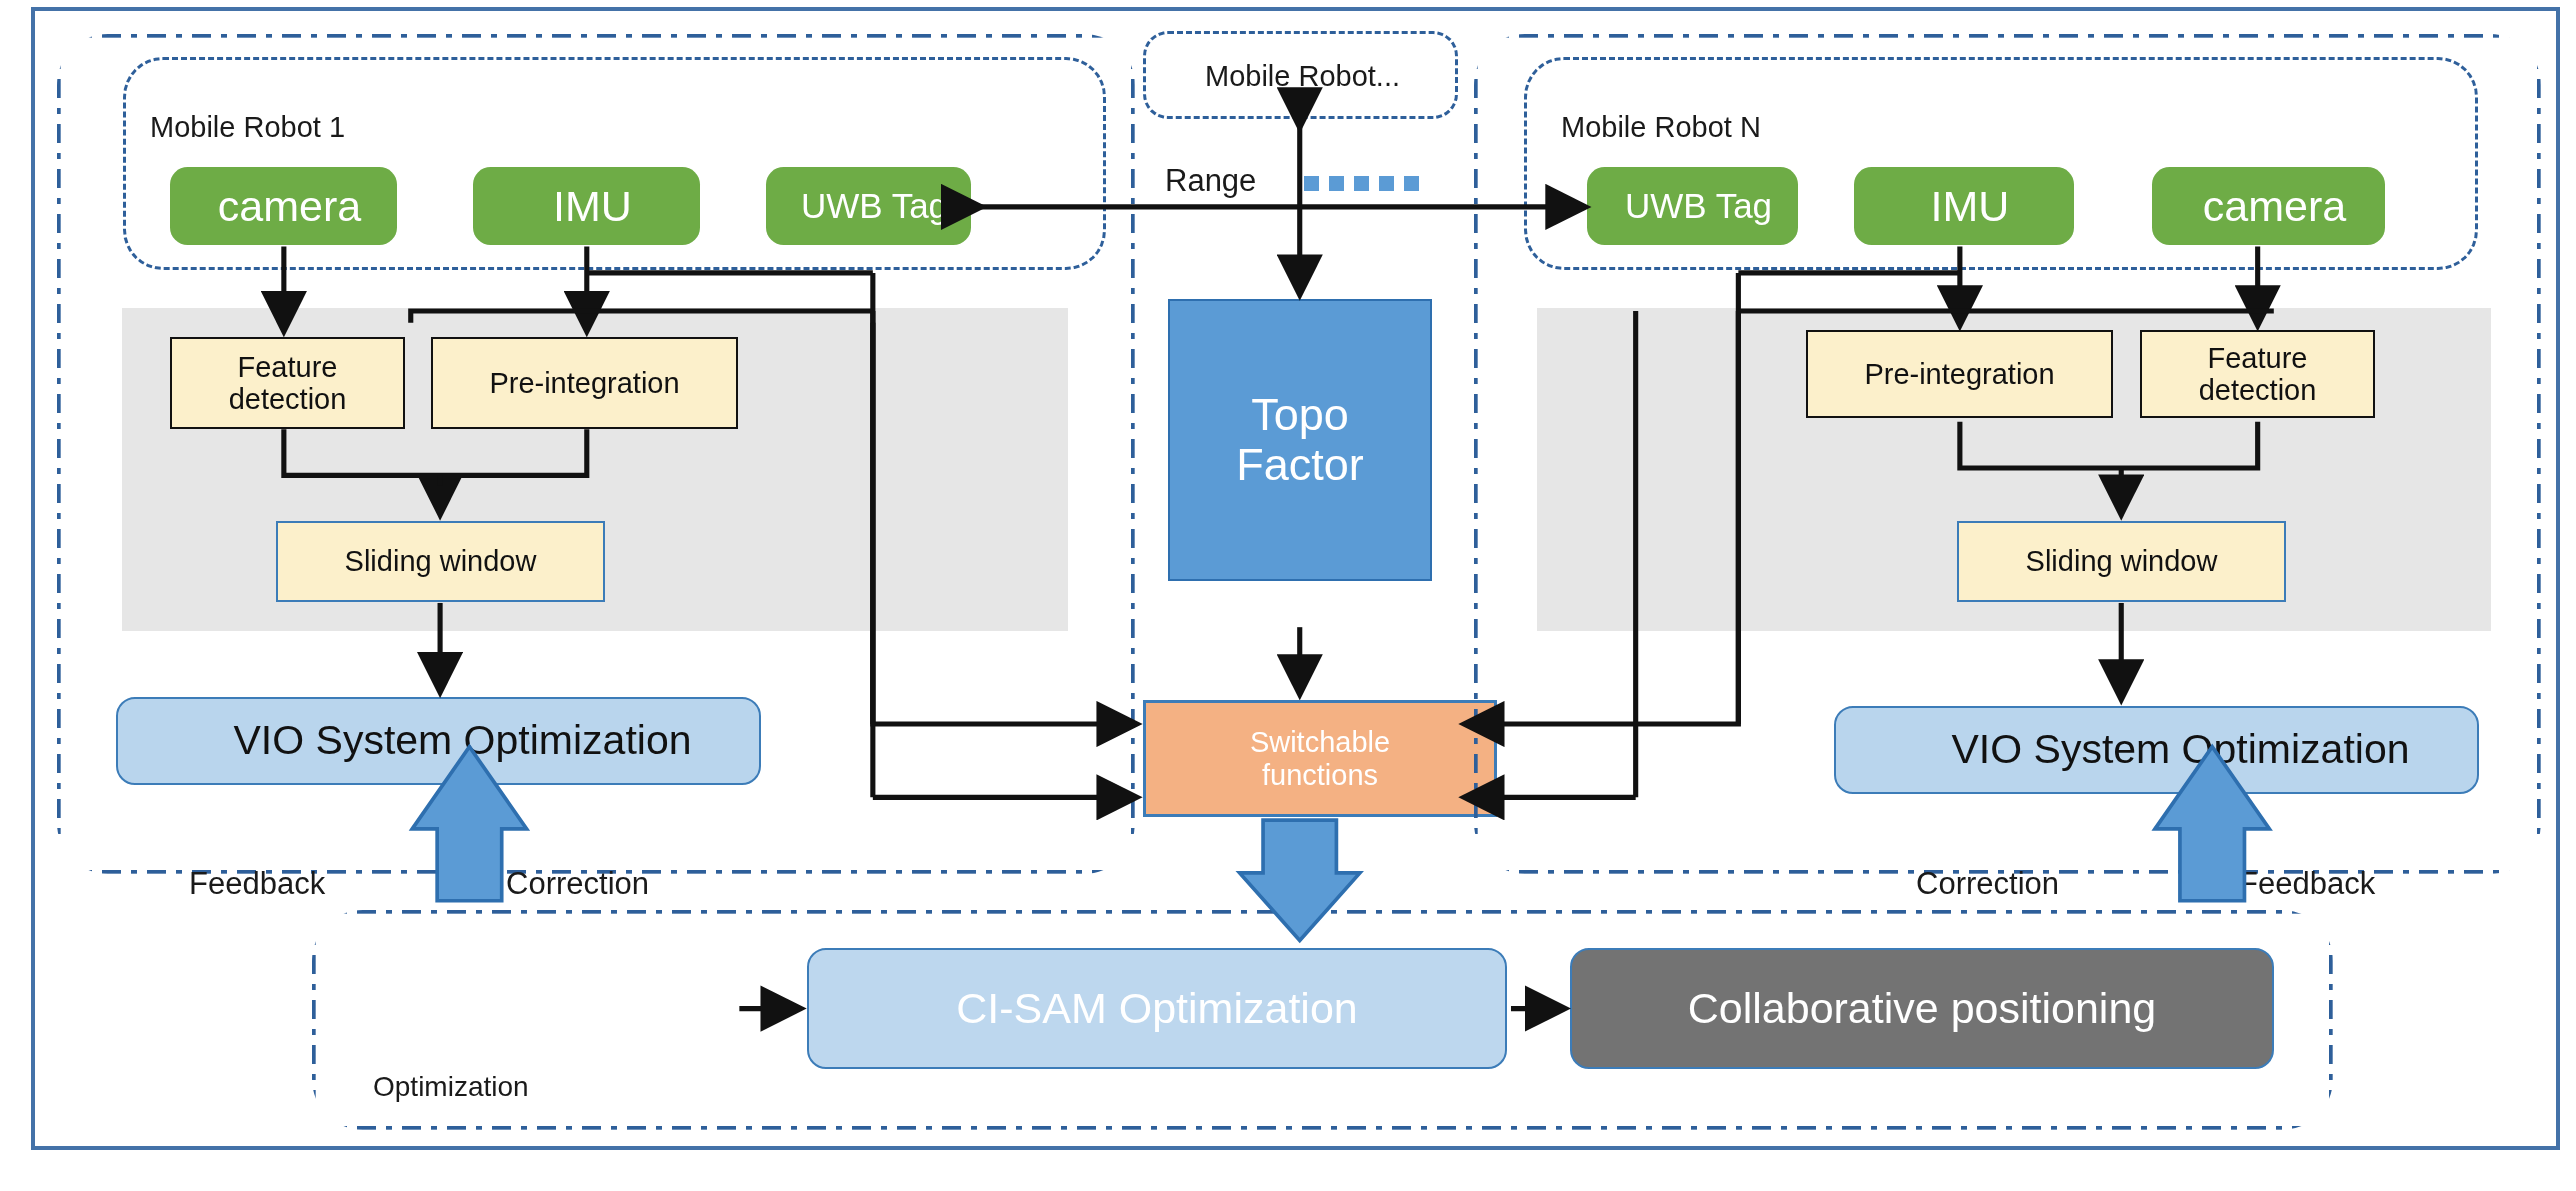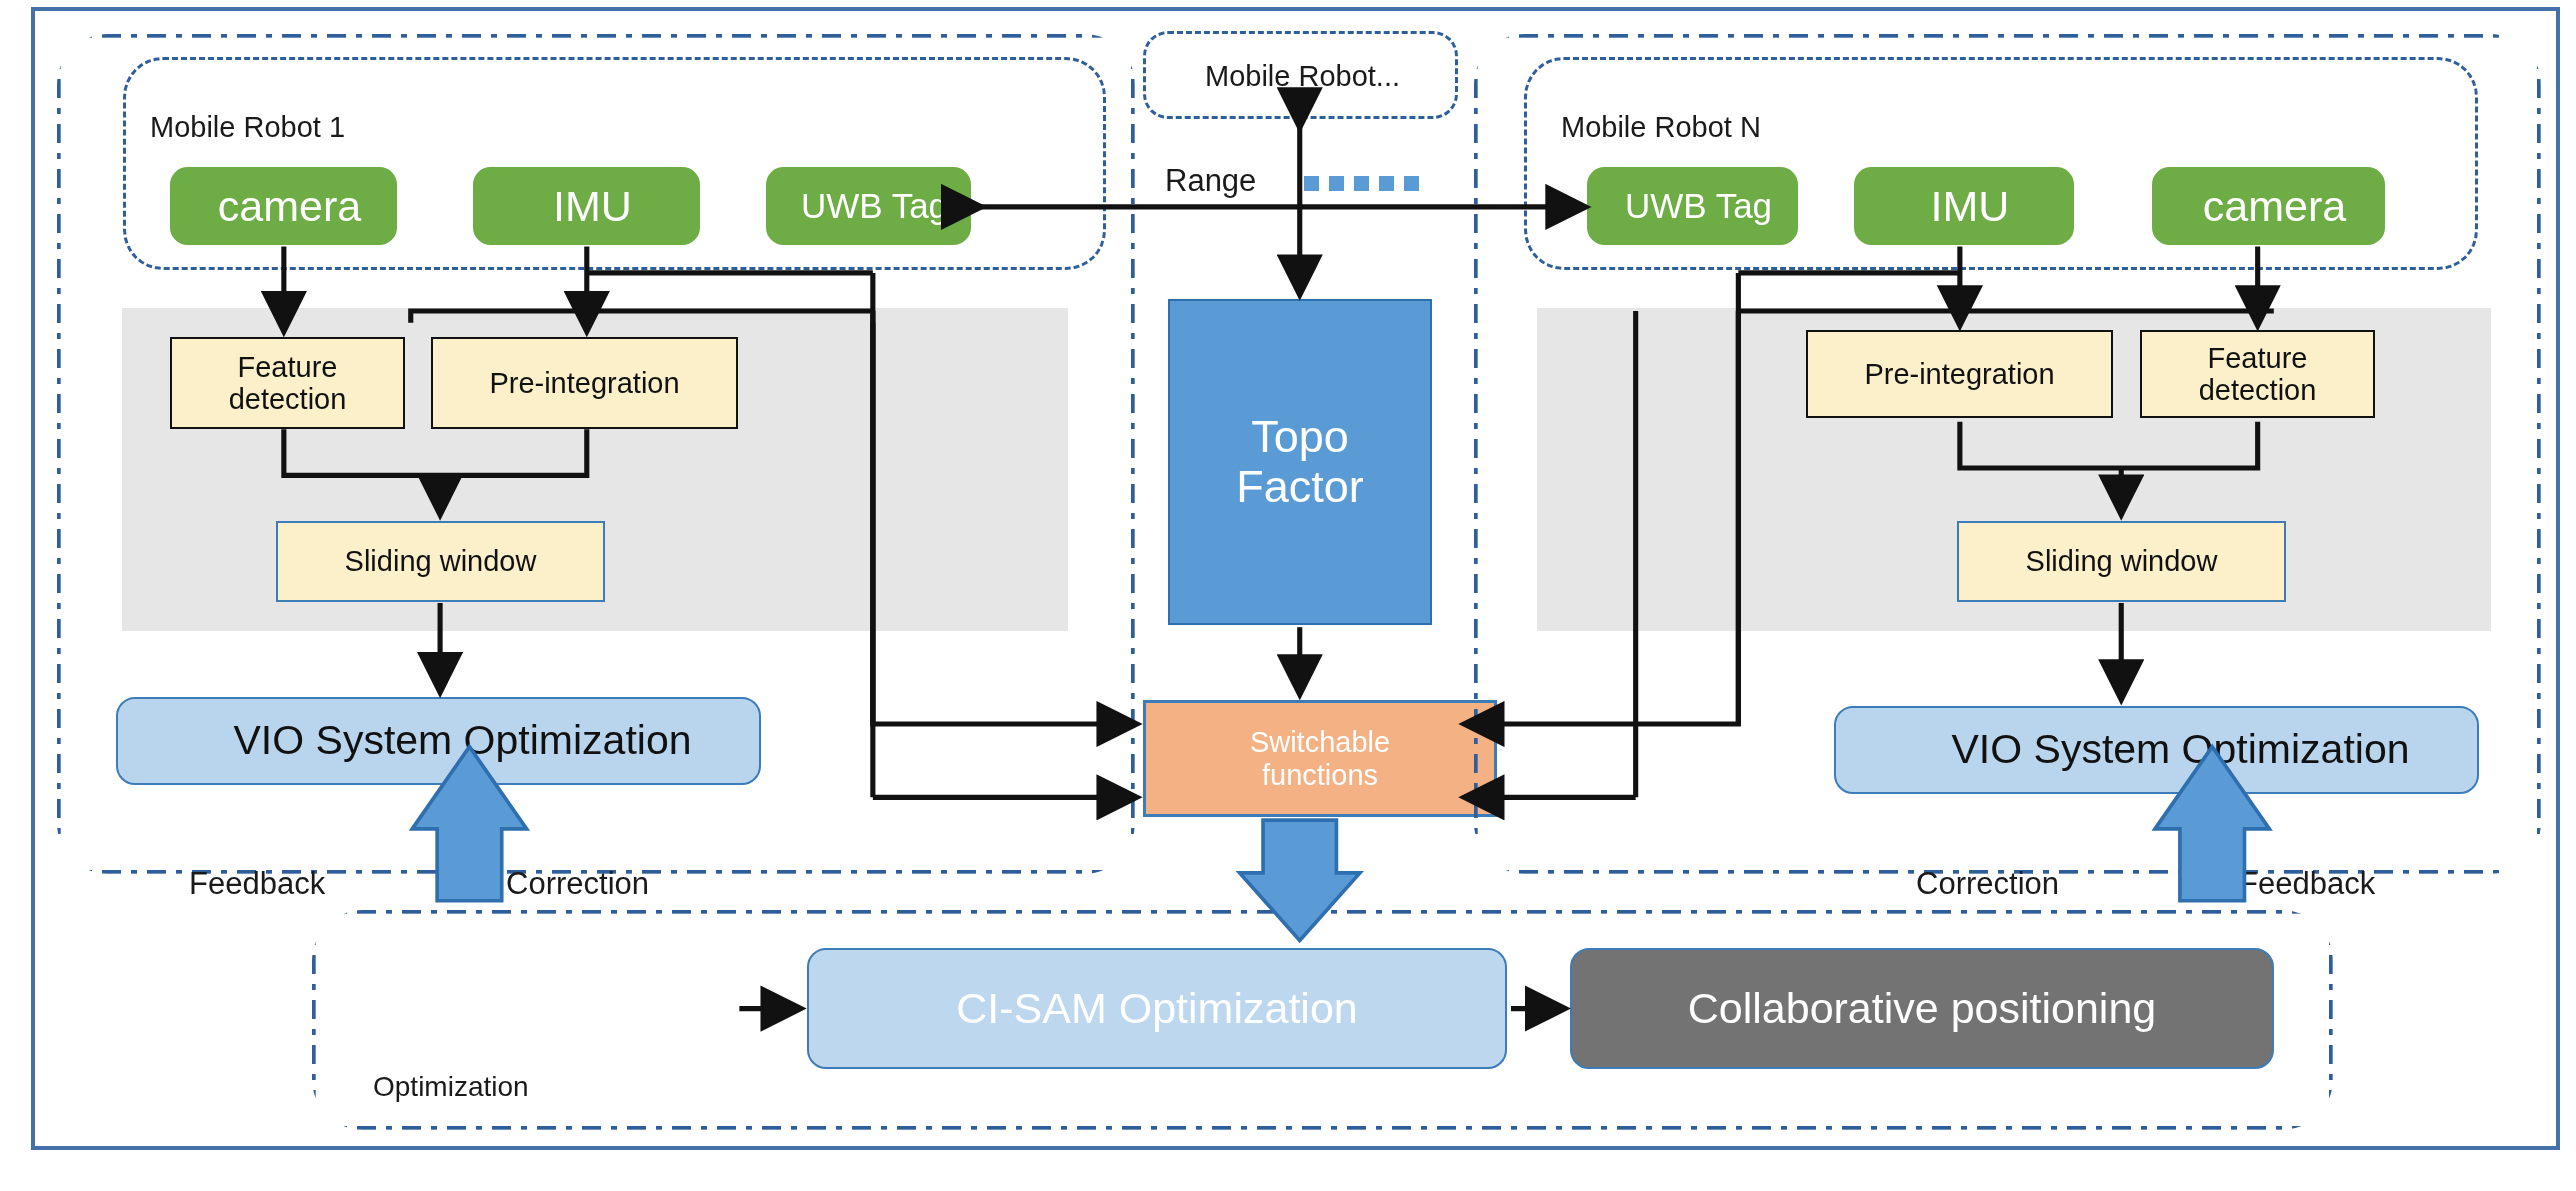--- a/index.html
+++ b/index.html
@@ -107,21 +107,21 @@
   <div class="abs edge-label" style="left:1165px;top:163px;">Range</div>
 
   <div class="abs dots" style="left:1304px;top:176px;">
       <i></i>
       <i></i>
       <i></i>
       <i></i>
       <i></i>
     </div>
 
-  <div class="abs node topo" style="left:1168px;top:299px;width:264px;height:326px;white-space:pre-line;">Topo
+  <div class="abs node topo" style="left:1168px;top:299px;width:264px;height:282px;white-space:pre-line;">Topo
 Factor</div>
 
   <div class="abs node switch" style="left:1143px;top:700px;width:354px;height:117px;white-space:pre-line;">Switchable
 functions</div>
 
   <div class="abs dashdot-box" style="left:1474px;top:34px;width:1067px;height:840px;"></div>
 
   <div class="abs dashed-box" style="left:1524px;top:57px;width:954px;height:213px;"></div>
 
   <div class="abs panel-label" style="left:1561px;top:111px;">Mobile Robot N</div>

